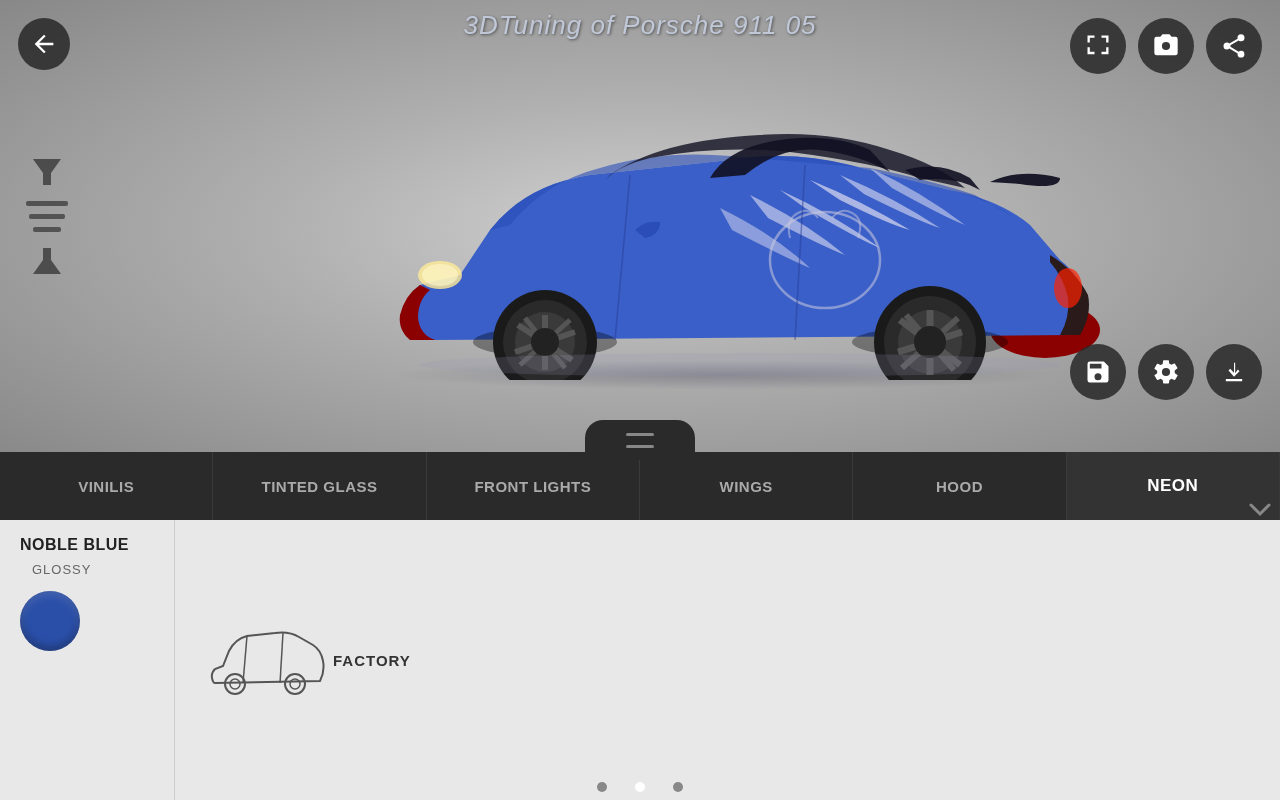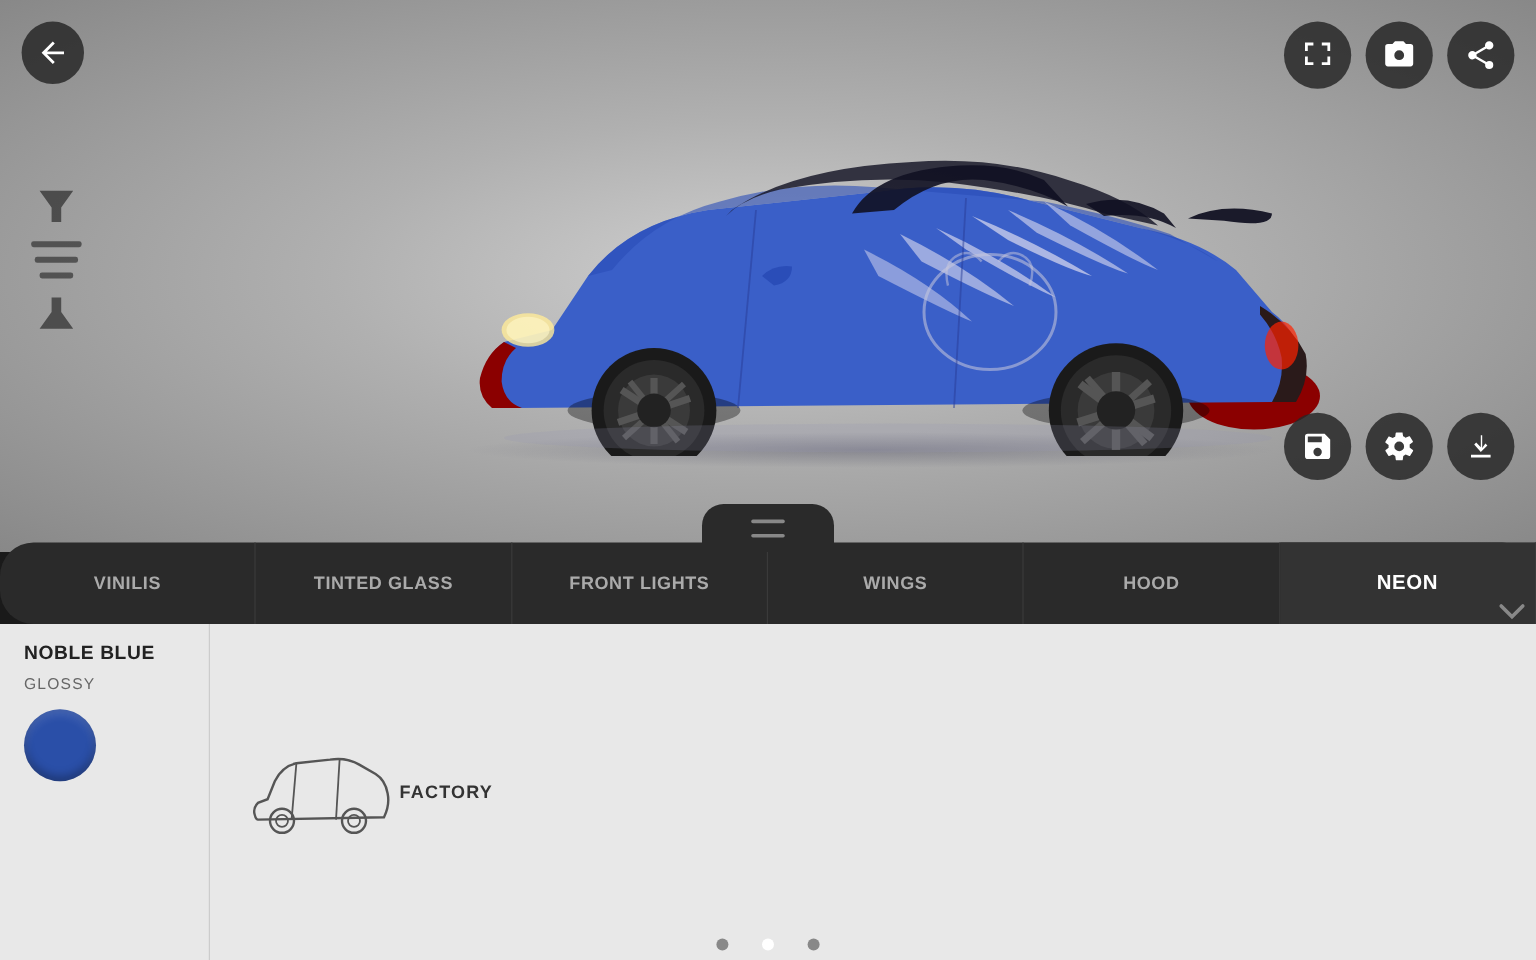--- a/index.html
+++ b/index.html
@@ -150,21 +150,20 @@
     #nav-tabs {
       position: absolute;
       top: 452px;
       left: 0;
       right: 0;
       height: 68px;
       background: #2a2a2a;
       display: flex;
       align-items: flex-end;
       z-index: 15;
-      border-radius: 28px;
     }
 
     .nav-tab {
       flex: 1;
       height: 100%;
       display: flex;
       align-items: center;
       justify-content: center;
       cursor: pointer;
       color: #aaa;
@@ -209,20 +208,21 @@
       color: #222;
       letter-spacing: 0.5px;
     }
 
     #color-finish {
       font-size: 13px;
       color: #666;
       font-weight: 400;
       letter-spacing: 1px;
       margin-top: 2px;
+      margin-left: 12px;
     }
 
     #color-swatch {
       width: 60px;
       height: 60px;
       border-radius: 50%;
       background: #2a4fa8;
       margin-top: 8px;
       box-shadow: inset 0 -4px 8px rgba(0,0,0,0.3), inset 0 4px 8px rgba(255,255,255,0.15);
     }
@@ -296,20 +296,23 @@
       height: 30px;
       background: radial-gradient(ellipse, rgba(80,80,100,0.4) 0%, transparent 70%);
       border-radius: 50%;
     }
   </style>
 </head>
 <body>
 
 <div id="viewer">
 
+  <div id="title-bar">
+    <span id="app-title">3DTuning of Porsche 911 05</span>
+  </div>
 
   <div id="back-button">
     <svg viewBox="0 0 24 24">
       <path d="M20 11H7.83l5.59-5.59L12 4l-8 8 8 8 1.41-1.41L7.83 13H20v-2z"></path>
     </svg>
   </div>
 
   <div id="top-right-buttons">
     <div class="icon-btn">
       <svg viewBox="0 0 24 24">

